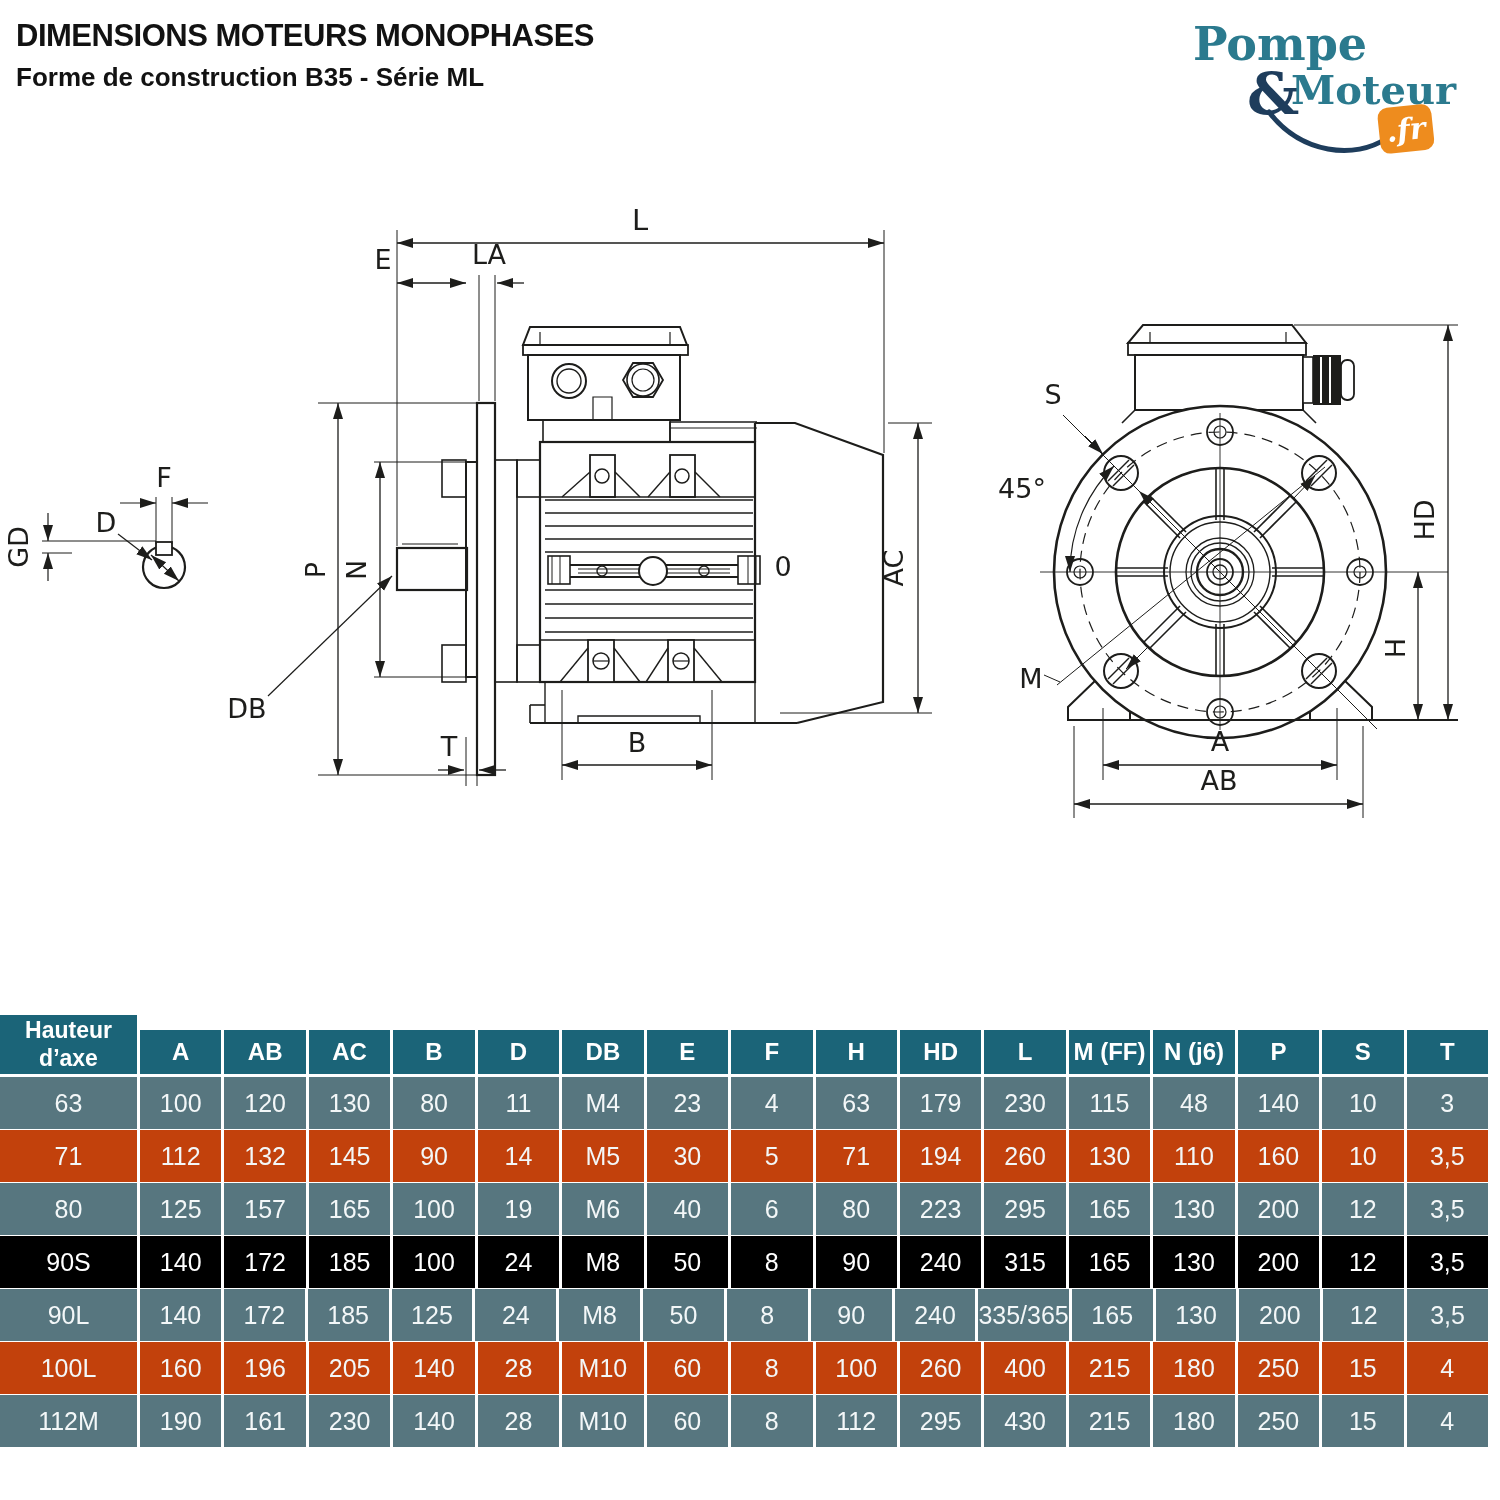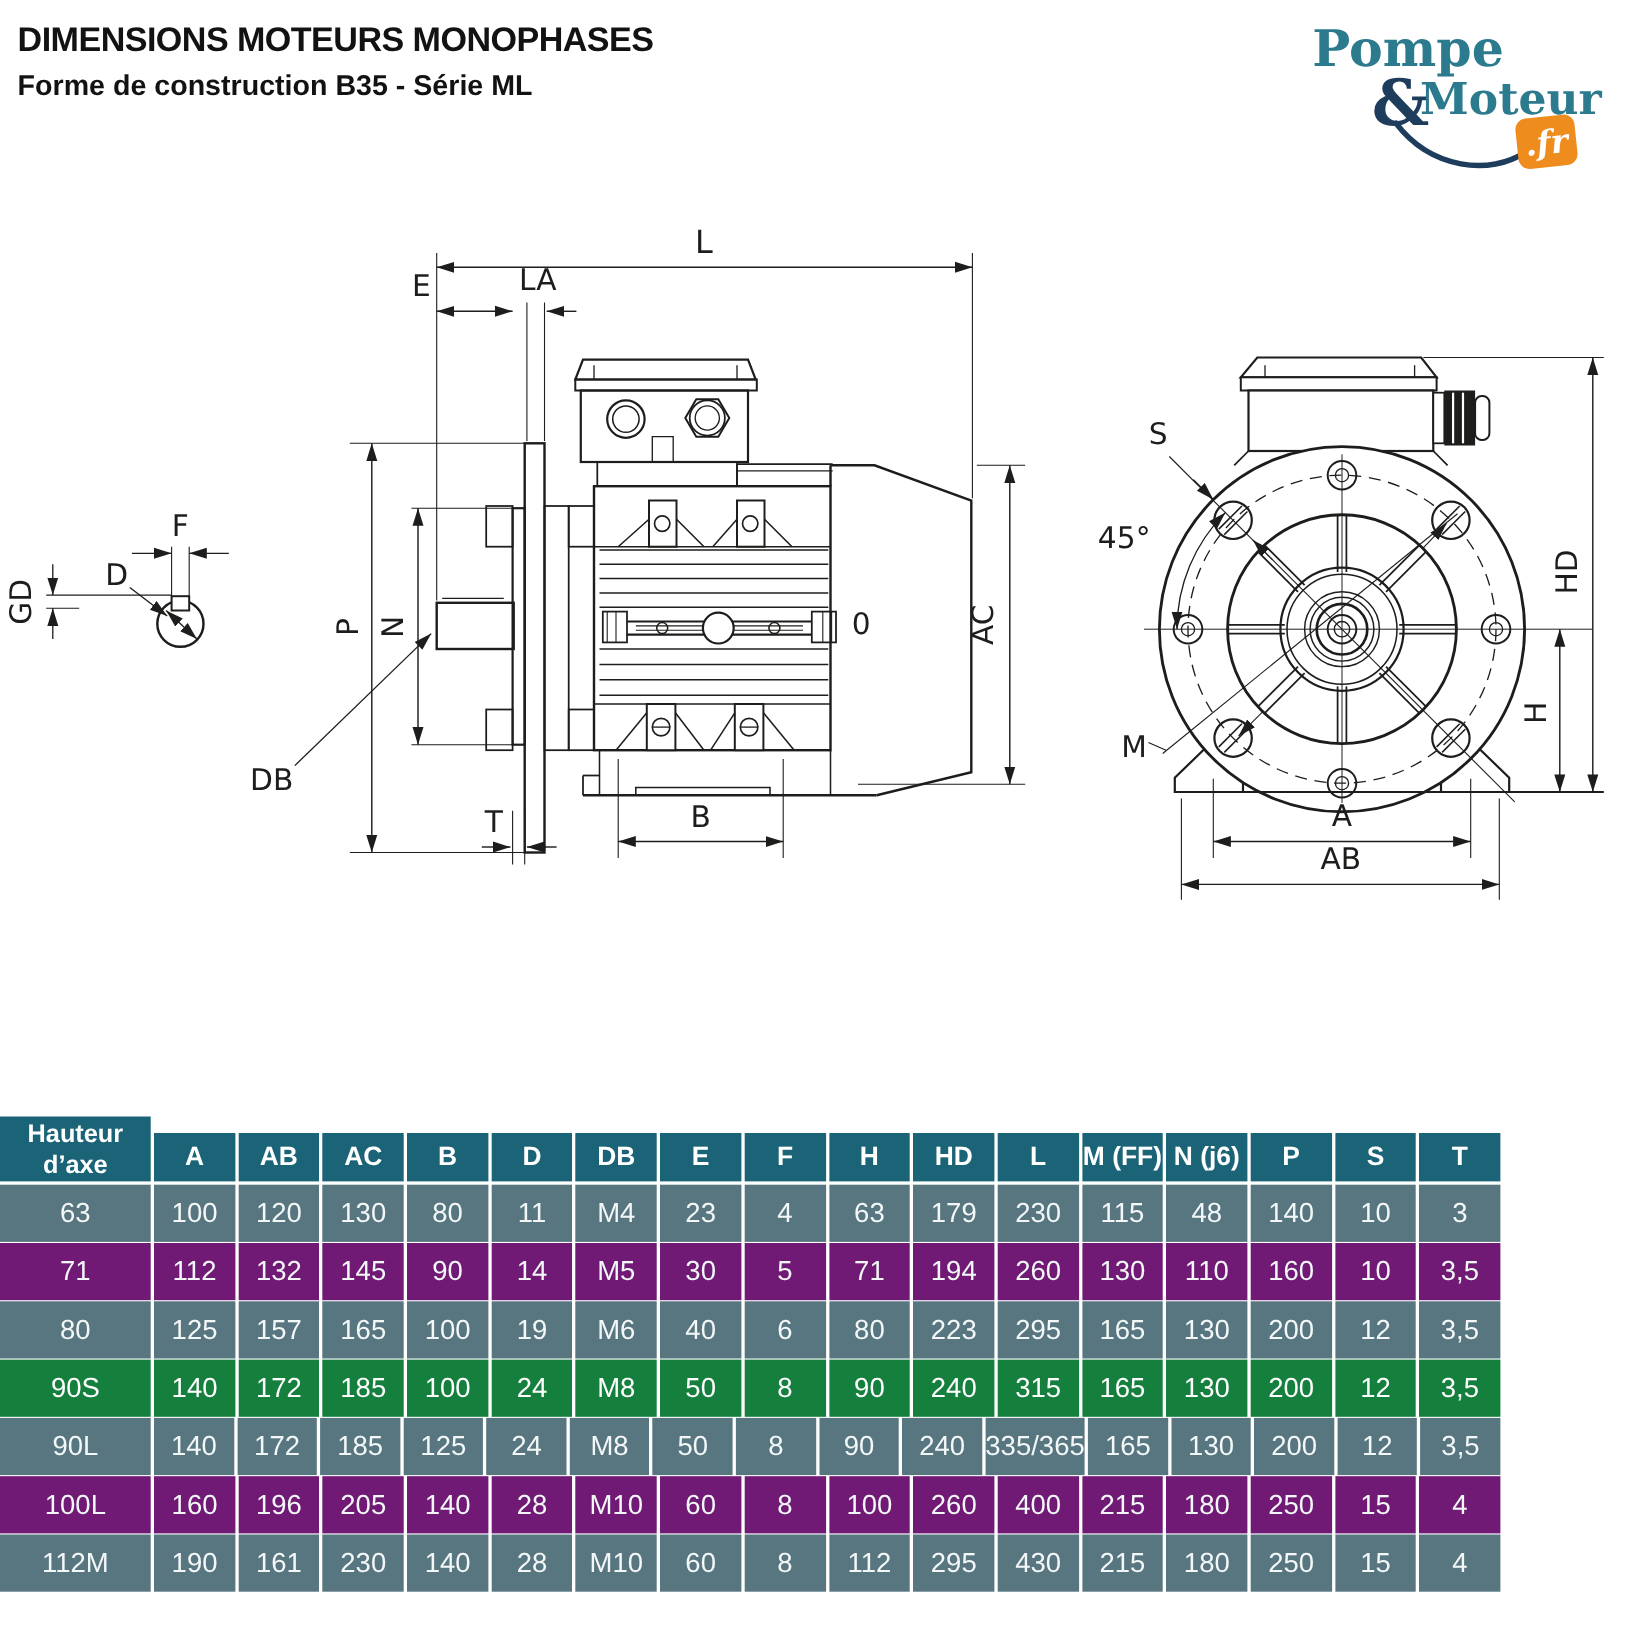--- a/index.html
+++ b/index.html
@@ -5,32 +5,32 @@
   html,body{margin:0;padding:0}
   body{width:1500px;height:1500px;position:relative;background:#fff;
        font-family:"Liberation Sans",sans-serif;overflow:hidden}
   .hdr{position:absolute;left:16px;top:18px}
   .hdr h1{margin:0;font-size:31px;font-weight:800;letter-spacing:-.5px;color:#121212}
   .hdr .sub{margin-top:8px;font-size:26px;font-weight:600;color:#121212}
   .logo{position:absolute;left:1183px;top:12px;width:290px;height:160px}
   .drawing{position:absolute;left:0;top:170px}
   .lbl{fill:#1d1d1b;font-family:"DejaVu Sans",sans-serif;font-size:27px;text-anchor:middle}
   .lbl.big{font-size:29px}
-  .dim-table{position:absolute;left:0;top:1015px;width:1364px}
+  .dim-table{position:absolute;left:0;top:1015px;width:1488px}
   .thead,.trow{display:grid;grid-template-columns:137px repeat(16,1fr);gap:3px}
   .thead{align-items:end;margin-bottom:3px}
   .thead .th{background:#1B6478;color:#fff;font-weight:700;font-size:24px;height:44px;
              display:flex;align-items:center;justify-content:center}
   .thead .th.first{height:59px;font-size:23px;line-height:1.18;text-align:center}
   .trow{margin-bottom:1px}
   .td{height:52px;display:flex;align-items:center;justify-content:center;
       color:#F3F7F8;font-size:25px}
   .v-dark .td{background:#57767F}
-  .v-light .td{background:#701a75}
-  .v-highlight .td{background:#15803d;color:#fff}
+  .v-light .td{background:#c2410c}
+  .v-highlight .td{background:#000000;color:#fff}
 </style>
 </head>
 <body>
 
 <div class="hdr">
   <h1>DIMENSIONS MOTEURS MONOPHASES</h1>
   <div class="sub">Forme de construction B35 - Série ML</div>
 </div>
 
 <div class="logo">

